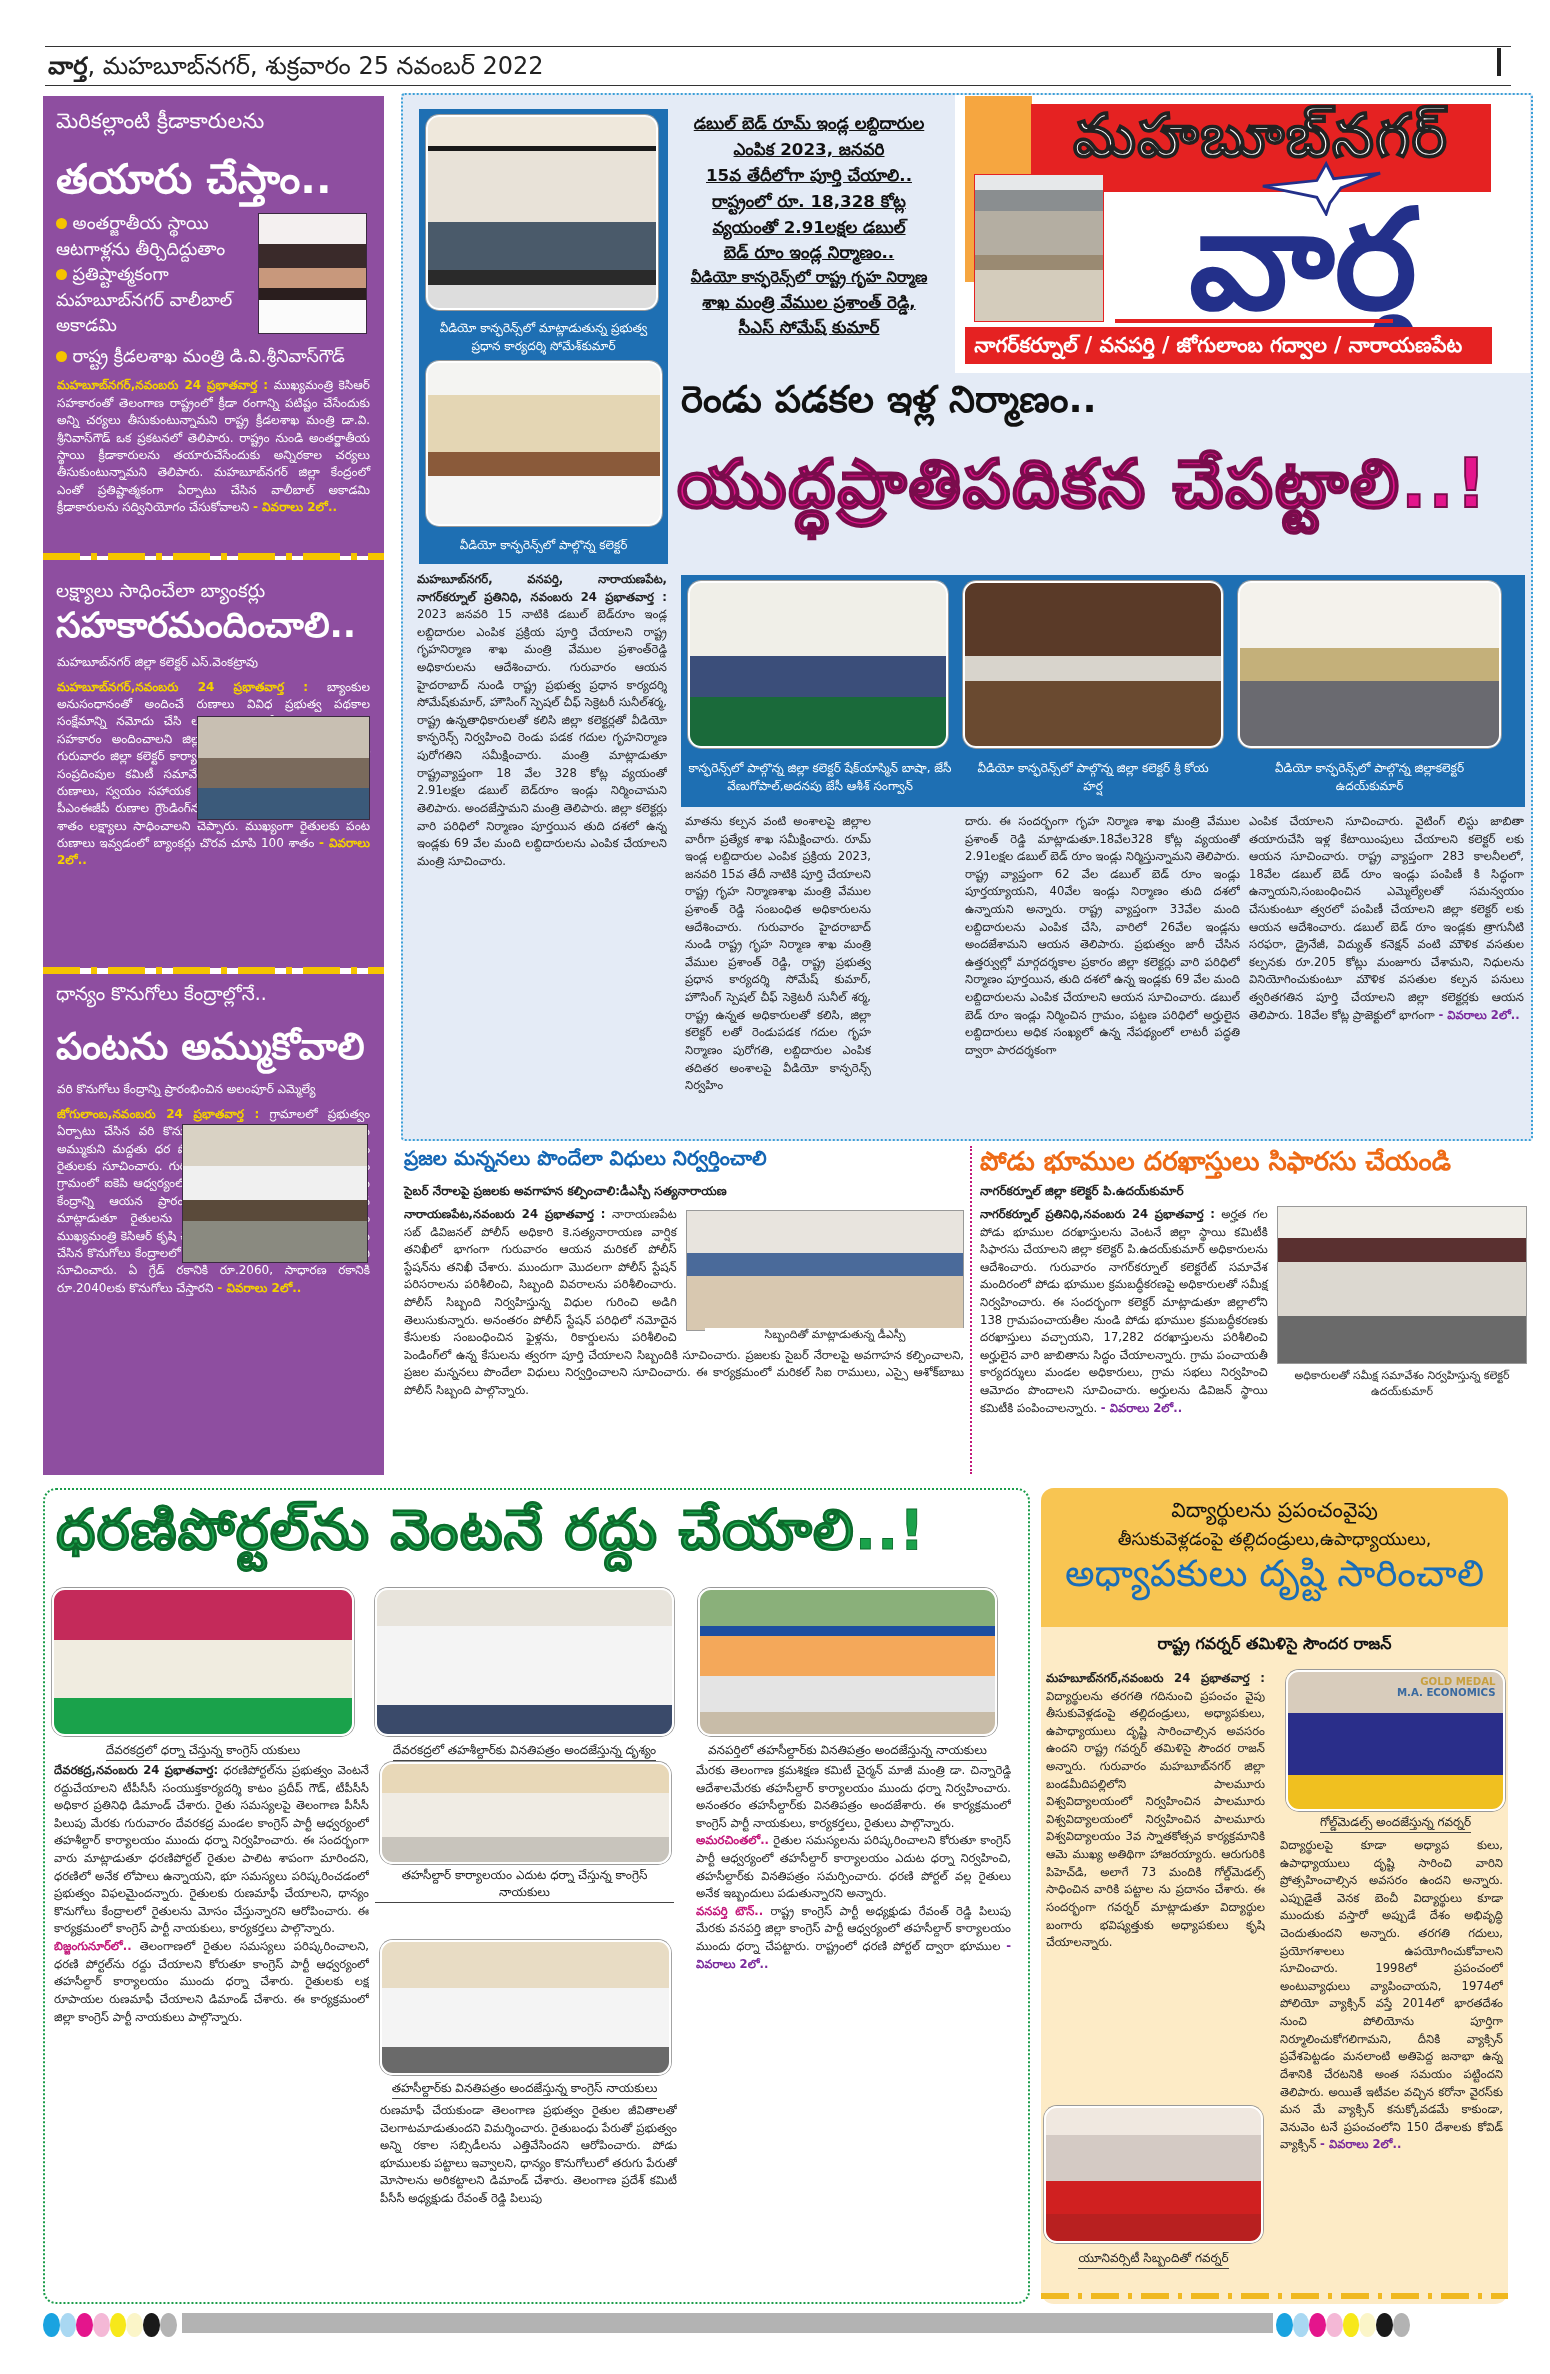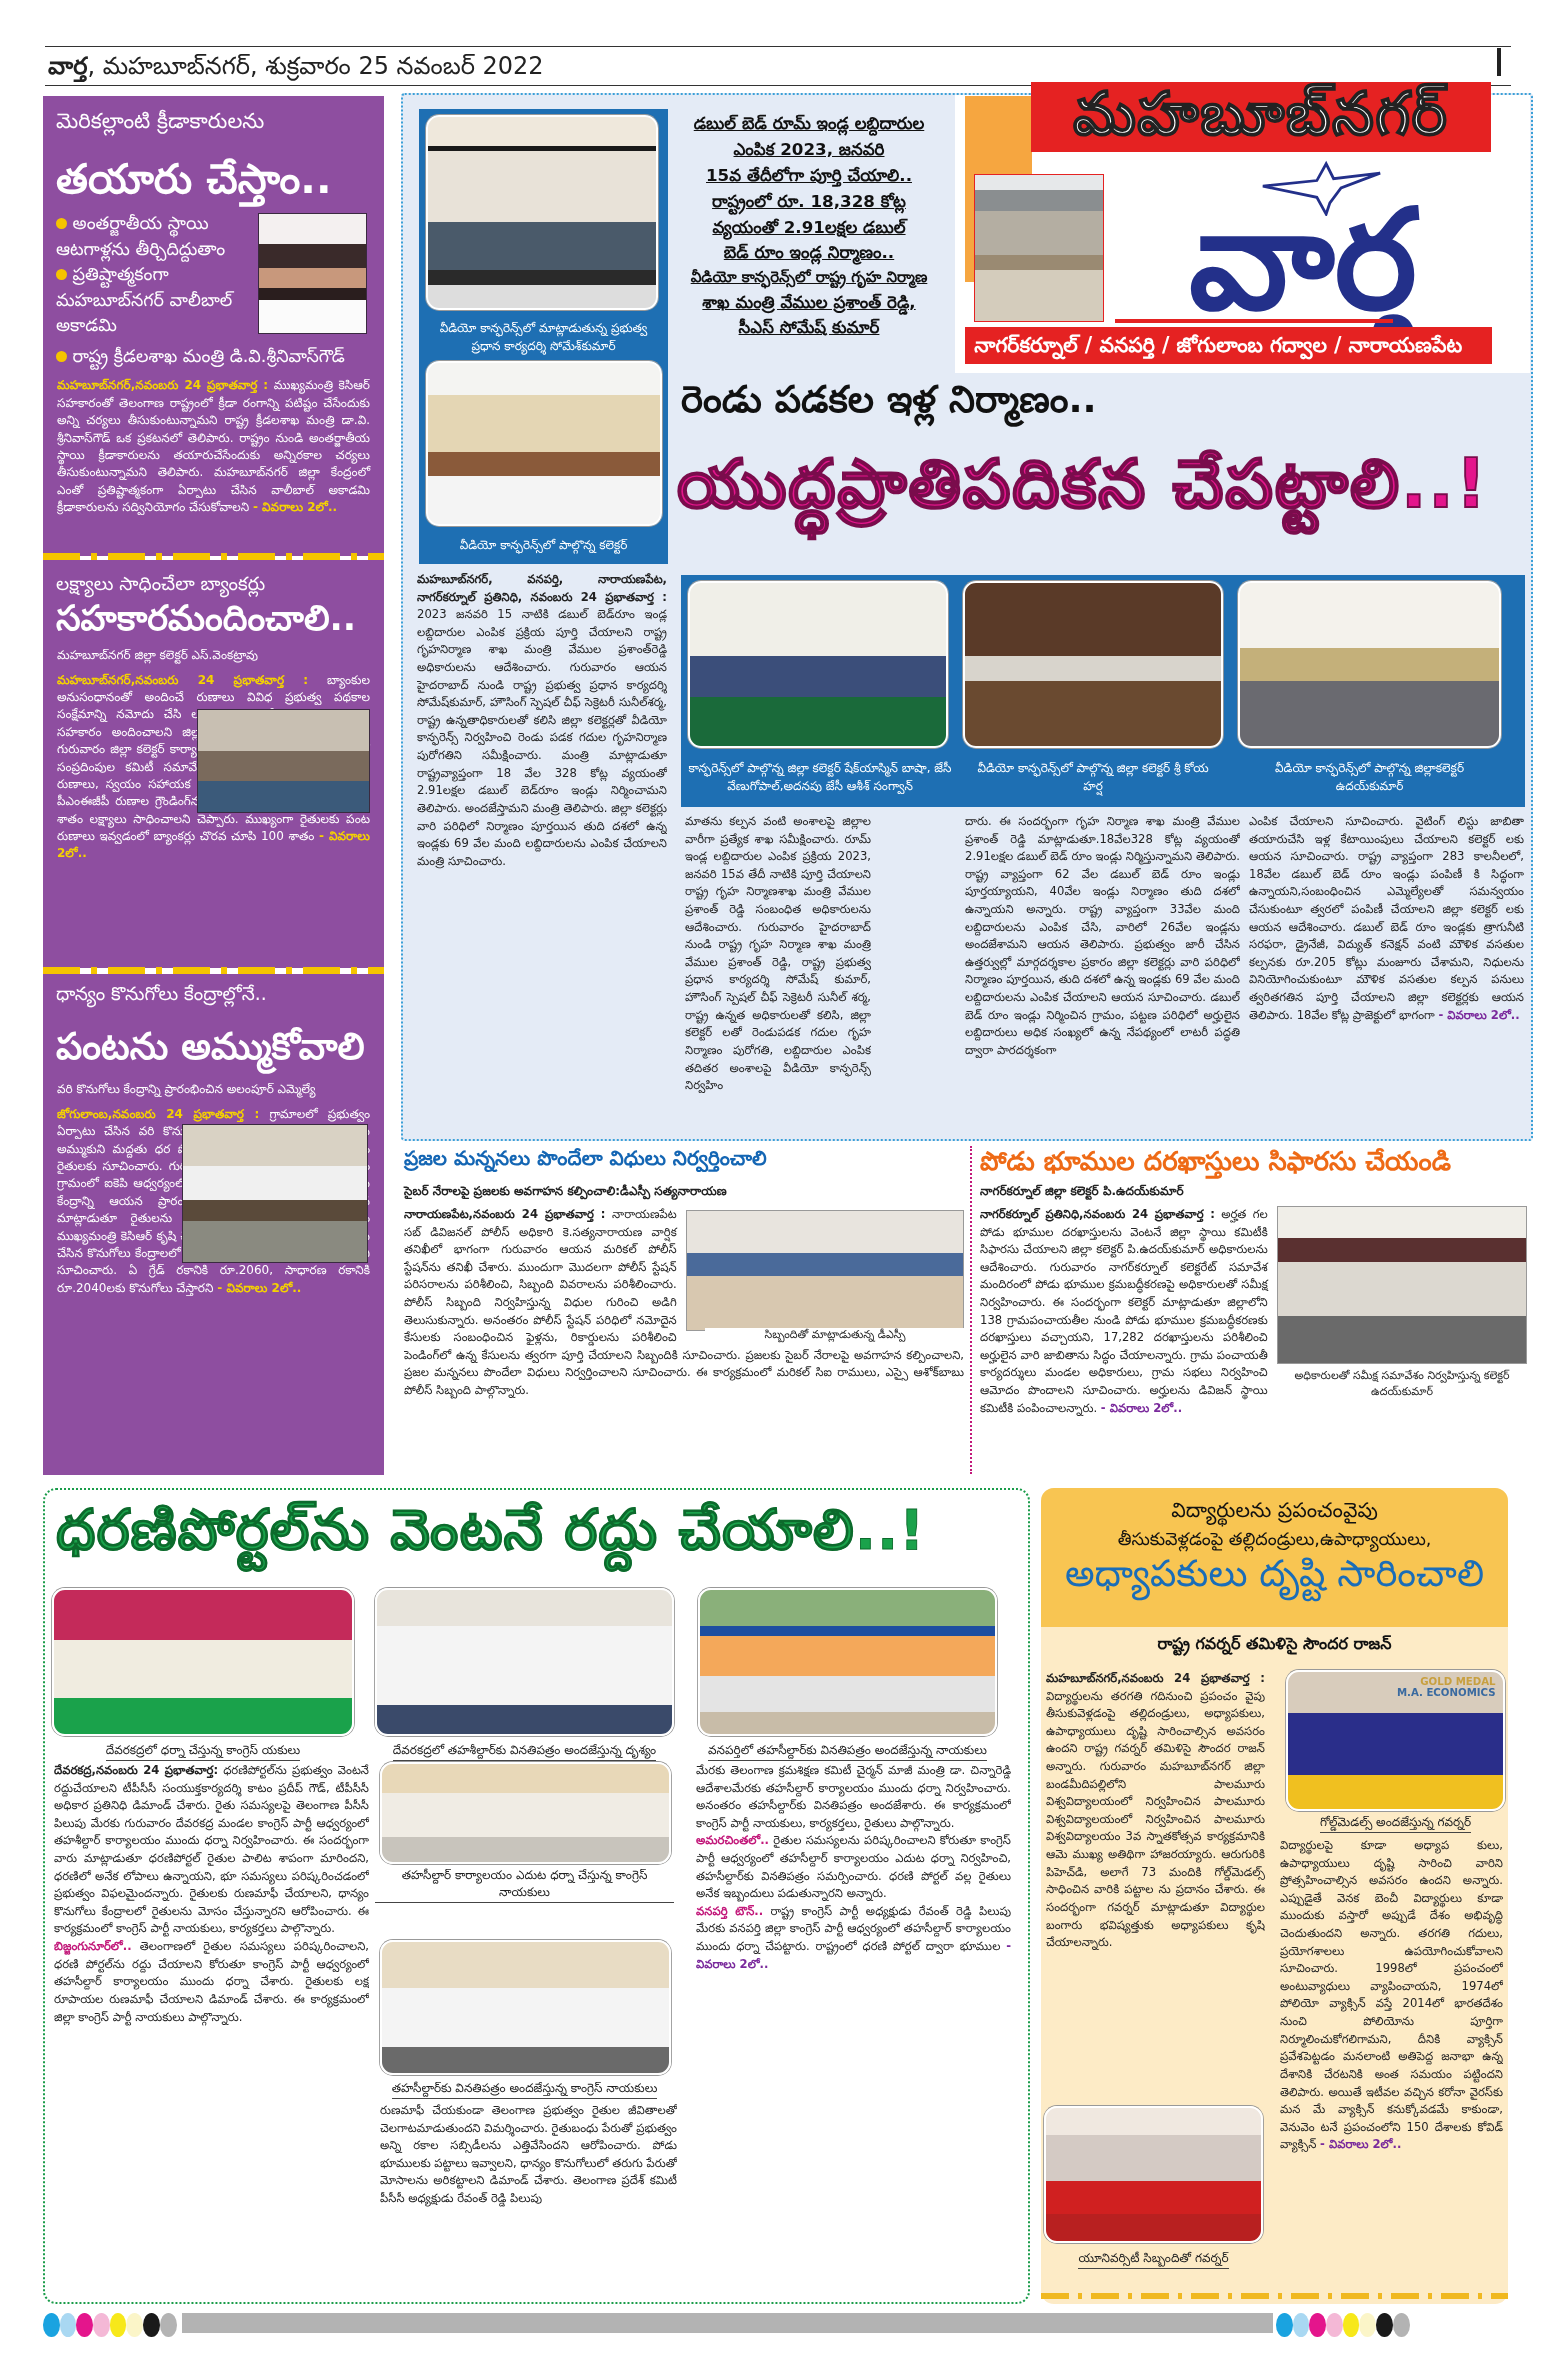--- a/index.html
+++ b/index.html
@@ -78,21 +78,21 @@
       <div><span class="dot"></span><span>ప్రతిష్టాత్మకంగా మహబూబ్‌నగర్ వాలీబాల్ అకాడమి</span></div>
     </div>
     <div class="abs photo" style="left:215px;top:1.9px;width:109px;height:121px;background:linear-gradient(180deg,#f4f0f0 0 25%,#3a2a2a 25% 45%,#c8987c 45% 62%,#2a1e1e 62% 72%,#fbfbfb 72%)"></div>
     <div class="lc-bullets" style="margin-top:5.6px"><span class="dot"></span><span>రాష్ట్ర క్రీడలశాఖ మంత్రి డి.వి.శ్రీనివాస్‌గౌడ్</span></div>
   </div>
   <div class="lc-body" style="margin-top:7.4px;height:139px;overflow:hidden"><span class="dl">మహబూబ్‌నగర్,నవంబరు 24 ప్రభాతవార్త :</span> <span>ముఖ్యమంత్రి కెసిఆర్ సహకారంతో తెలంగాణ రాష్ట్రంలో క్రీడా రంగాన్ని పటిష్టం చేసేందుకు అన్ని చర్యలు తీసుకుంటున్నామని రాష్ట్ర క్రీడలశాఖ మంత్రి డా.వి. శ్రీనివాస్‌గౌడ్ ఒక ప్రకటనలో తెలిపారు. రాష్ట్రం నుండి అంతర్జాతీయ స్థాయి క్రీడాకారులను తయారుచేసేందుకు అన్నిరకాల చర్యలు తీసుకుంటున్నామని తెలిపారు. మహబూబ్‌నగర్ జిల్లా కేంద్రంలో ఎంతో ప్రతిష్టాత్మకంగా ఏర్పాటు చేసిన వాలీబాల్ అకాడమి క్రీడాకారులను సద్వినియోగం చేసుకోవాలని</span> <span class="dl">- వివరాలు 2లో..</span></div>
 </div>
 <div class="abs yellow-dash lc-box" style="top:553px"></div>
 
 <div class="abs purple lc-box" style="top:560px;height:408px;">
-  <div class="lc-kicker" style="padding-top:13px;font-size:18.6px">లక్ష్యాలు సాధించేలా బ్యాంకర్లు</div>
+  <div class="lc-kicker" style="padding-top:20px;font-size:18.6px">లక్ష్యాలు సాధించేలా బ్యాంకర్లు</div>
   <div class="lc-head" style="font-size:35px">సహకారమందించాలి..</div>
   <div class="lc-body" style="margin-top:9.3px;font-size:12px">మహబూబ్‌నగర్ జిల్లా కలెక్టర్ ఎస్.వెంకట్రావు</div>
   <div style="position:relative;margin-top:7.4px;height:306px;overflow:hidden">
     <div class="abs photo" style="left:154px;top:37px;width:173px;height:104px;background:linear-gradient(180deg,#c8bfb2 0 40%,#7a6a5c 40% 70%,#3b5a7a 70%)"></div>
     <div class="lc-body"><span class="dl">మహబూబ్‌నగర్,నవంబరు 24 ప్రభాతవార్త :</span> <span style="display:inline">బ్యాంకుల అనుసంధానంతో అందించే రుణాలు వివిధ ప్రభుత్వ పథకాల సంక్షేమాన్ని నమోదు చేసి లక్ష్యాలు సాధించే విధంగా బ్యాంకర్లు సహకారం అందించాలని జిల్లా కలెక్టర్ ఎస్.వెంకట్రావు అన్నారు. గురువారం జిల్లా కలెక్టర్ కార్యాలయంలో నిర్వహించిన జిల్లా బ్యాంకర్ల సంప్రదింపుల కమిటీ సమావేశంలో ఆయన మాట్లాడుతూ పంట రుణాలు, స్వయం సహాయక మహిళా సంఘాలకు ఇచ్చే రుణాలు, పీఎంఈజీపీ రుణాల గ్రౌండింగ్‌ను వీలైనంత త్వరగా పూర్తి చేసి వంద శాతం లక్ష్యాలు సాధించాలని చెప్పారు. ముఖ్యంగా రైతులకు పంట రుణాలు ఇవ్వడంలో బ్యాంకర్లు చొరవ చూపి 100 శాతం</span> <span class="dl">- వివరాలు 2లో..</span></div>
   </div>
 </div>
 <div class="abs yellow-dash lc-box" style="top:967px"></div>
 
 <div class="abs purple lc-box" style="top:974px;height:501px;">
@@ -121,21 +121,21 @@
   <div class="ul">15వ తేదీలోగా పూర్తి చేయాలి..</div>
   <div class="ul">రాష్ట్రంలో రూ. 18,328 కోట్ల</div>
   <div class="ul">వ్యయంతో 2.91లక్షల డబుల్</div>
   <div class="ul">బెడ్ రూం ఇండ్ల నిర్మాణం..</div>
   <div class="ul" style="font-size:15px">వీడియో కాన్ఫరెన్స్‌లో రాష్ట్ర గృహ నిర్మాణ</div>
   <div class="ul">శాఖ మంత్రి వేముల ప్రశాంత్ రెడ్డి,</div>
   <div class="ul">సీఎస్ సోమేష్ కుమార్</div>
 </div>
 
 <div class="abs mast-orange" style="left:965px;top:96px;width:67px;height:186px"></div>
-<div class="abs mast-red" style="left:1031px;top:82px;width:460px;height:70px">
+<div class="abs mast-red" style="left:1031px;top:104px;width:460px;height:88px">
   <div class="mast-title">మహబూబ్‌నగర్</div>
 </div>
 <div class="abs photo" style="left:974px;top:174px;width:130px;height:148px;border:1.9px solid #e52222;background:linear-gradient(180deg,#e6e8ea 0 10%,#8a8e90 10% 25%,#b4aea2 25% 55%,#9a8a72 55% 65%,#d4ccbc 65%)"></div>
 <svg class="abs" style="left:1261px;top:160px" width="121" height="56" viewBox="0 0 130 60">
     <path d="M2 28 L60 22 L70 4 L78 20 L128 14 L86 30 L74 46 L70 58 L60 40 Z" fill="#fff" stroke="#23308a" stroke-width="3"></path>
   </svg>
 <div class="abs mast-logo" style="left:1113px;top:191px;width:380px;text-align:center">వార్త</div>
 <div class="abs" style="left:1115px;top:319px;width:278px;height:3.7px;background:#e52222"></div>
 <div class="abs mast-red mast-districts" style="left:965px;top:327px;width:527px;height:37px">
   <span>నాగర్‌కర్నూల్</span> / <span>వనపర్తి</span> / <span>జోగులాంబ గద్వాల</span> / <span>నారాయణపేట</span>

